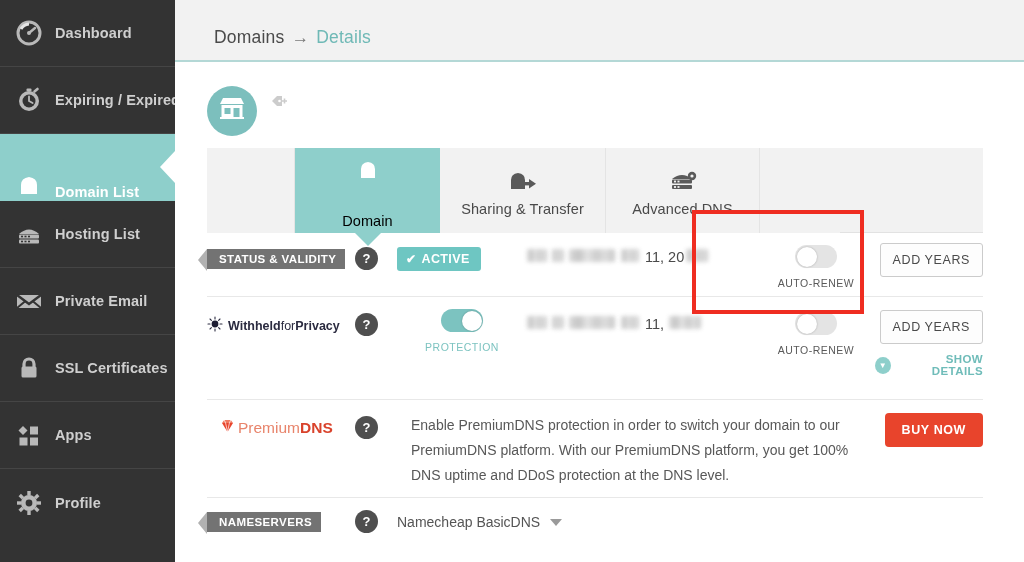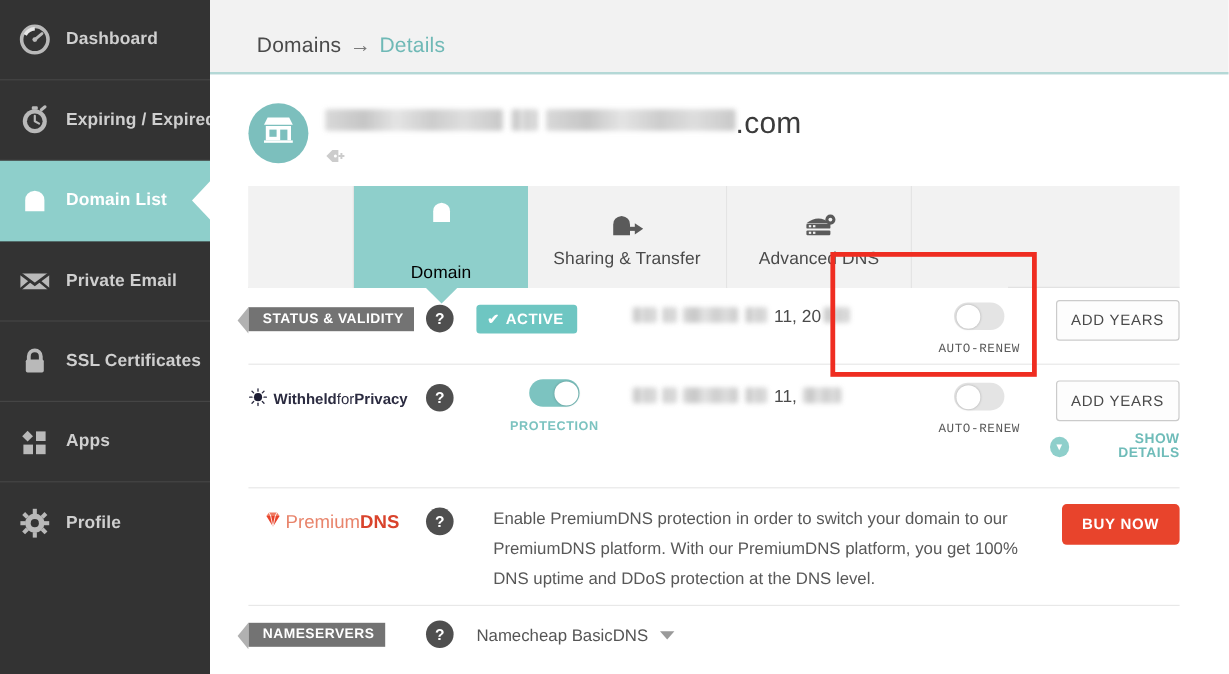--- a/index.html
+++ b/index.html
@@ -39,20 +39,21 @@
   .nav-label {
     font-size: 14.5px;
     font-weight: bold;
     letter-spacing: .1px;
     white-space: nowrap;
   }
   .nav-item.active {
     background: #8ecfcb;
     color: #ffffff;
     border-bottom-color: #8ecfcb;
+    align-items: flex-end;
   }
   .nav-item.active::after {
     content: "";
     position: absolute;
     right: -1px; top: 50%;
     transform: translateY(-50%);
     width: 0; height: 0;
     border-top: 17px solid transparent;
     border-bottom: 17px solid transparent;
     border-right: 16px solid #ffffff;
@@ -184,21 +185,21 @@
     align-items: flex-start;
     border-bottom: 1px solid #e8e8e8;
     padding: 0;
     position: relative;
     width: 776px;
   }
   .cell-label { width: 148px; flex: 0 0 148px; padding-top: 16px; }
   .cell-q { width: 42px; flex: 0 0 42px; padding-top: 14px; }
   .cell-state { width: 130px; flex: 0 0 130px; padding-top: 14px; }
   .cell-date { flex: 1 1 auto; padding-top: 16px; }
-  .cell-renew { width: 118px; flex: 0 0 118px; padding-top: 12px; text-align: center; font-family: Liberation Mono, monospace; }
+  .cell-renew { width: 118px; flex: 0 0 118px; padding-top: 12px; text-align: center; }
   .cell-btn { width: 108px; flex: 0 0 108px; padding-top: 10px; text-align: right; }
 
   .pill {
     display: inline-block;
     background: #737373;
     color: #ffffff;
     font-size: 11.5px;
     font-weight: bold;
     letter-spacing: .4px;
     padding: 4px 9px 4px 12px;
@@ -254,21 +255,21 @@
     box-shadow: 0 0 2px rgba(0,0,0,.28);
   }
   .toggle.on { background: #7cc3c0; }
   .toggle.on .knob { left: auto; right: 1.5px; }
   .toggle-cap {
     font-size: 10.5px;
     color: #5a5a5a;
     letter-spacing: .5px;
     margin-top: 5px;
   }
-  .toggle-cap.teal { color: #7cc3c0; font-weight: bold; }
+  .toggle-cap.teal { color: #7cc3c0; font-weight: normal; }
 
   .date-line {
     display: flex;
     align-items: center;
     font-size: 14.5px;
     color: #4a4a4a;
   }
 
   .btn-outline {
     display: inline-block;
@@ -385,20 +386,36 @@
 
     <div class="nav-item active">
       <span class="nav-ico">
         <svg width="26" height="26" viewBox="0 0 26 26">
             <path d="M5 22 L5 13 Q5 6 13 5 Q21 6 21 13 L21 22 Z" fill="#ffffff"></path>
           </svg>
       </span>
       <span class="nav-label">Domain List</span>
     </div>
 
+    <div class="nav-item">
+      <span class="nav-ico">
+        <svg width="26" height="26" viewBox="0 0 26 26">
+            <path d="M3 13 Q13 4 23 13 Z" fill="#b9b9b9"></path>
+            <rect x="3" y="13.5" width="20" height="4" rx="1" fill="#b9b9b9"></rect>
+            <rect x="3" y="18.5" width="20" height="4" rx="1" fill="#b9b9b9"></rect>
+            <rect x="5" y="14.7" width="2" height="1.6" fill="#333"></rect>
+            <rect x="8.5" y="14.7" width="2" height="1.6" fill="#333"></rect>
+            <rect x="12" y="14.7" width="2" height="1.6" fill="#333"></rect>
+            <rect x="5" y="19.7" width="2" height="1.6" fill="#333"></rect>
+            <rect x="8.5" y="19.7" width="2" height="1.6" fill="#333"></rect>
+            <rect x="12" y="19.7" width="2" height="1.6" fill="#333"></rect>
+          </svg>
+      </span>
+      <span class="nav-label">Hosting List</span>
+    </div>
 
     <div class="nav-item">
       <span class="nav-ico">
         <svg width="28" height="26" viewBox="0 0 28 26">
             <rect x="2" y="7" width="24" height="13" rx="1.5" fill="#b9b9b9"></rect>
             <path d="M2 7 L14 16 L26 7" fill="none" stroke="#333" stroke-width="2.4"></path>
             <path d="M2 20 L10.5 13 M26 20 L17.5 13" stroke="#333" stroke-width="2" fill="none"></path>
           </svg>
       </span>
       <span class="nav-label">Private Email</span>
@@ -463,26 +480,20 @@
             <svg width="30" height="28" viewBox="0 0 30 28">
               <path d="M3 9 L6 3 L24 3 L27 9 Z" fill="#ffffff"></path>
               <rect x="4.5" y="10" width="21" height="12" fill="#ffffff"></rect>
               <rect x="7.5" y="13" width="6" height="6" fill="#7cbfbd"></rect>
               <rect x="16.5" y="13" width="6" height="9" fill="#7cbfbd"></rect>
               <rect x="3" y="22" width="24" height="2" fill="#ffffff"></rect>
             </svg>
           </span>
         </div>
         <div class="domain-name-wrap">
-          <div class="domain-name">
-            <span class="redact" style="width:148px"></span>
-            <span class="redact" style="width:22px;margin-left:7px"></span>
-            <span class="redact" style="width:158px;margin-left:7px"></span>
-            <span class="tld">.com</span>
-          </div>
           <div class="tag-ico">
             <svg width="20" height="16" viewBox="0 0 20 16">
                 <path d="M1 8 L6 3 L11 3 L11 13 L6 13 Z" fill="#9a9a9a"></path>
                 <circle cx="8.5" cy="8" r="1.3" fill="#fff"></circle>
                 <path d="M13.5 5.5 L13.5 10.5 M11 8 L16 8" stroke="#9a9a9a" stroke-width="1.6"></path>
               </svg>
           </div>
         </div>
       </div>
 

